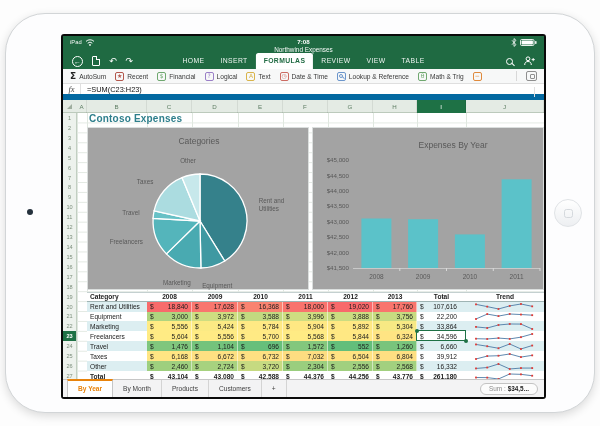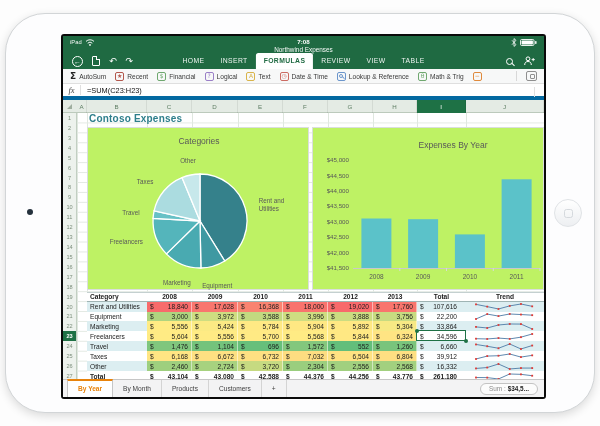--- a/index.html
+++ b/index.html
@@ -38,39 +38,39 @@
     display:flex;align-items:center;padding:0 7px;gap:9px;font-size:6.6px;color:#3a3a3a}
   .tb-item{display:flex;align-items:center;gap:3px;white-space:nowrap}
   .sigma{font-size:9px;font-weight:bold;color:#222;line-height:1;font-family:"DejaVu Sans",sans-serif}
   .icon-box{width:9px;height:9px;border-radius:2px;border:1px solid;display:flex;align-items:center;justify-content:center;font-size:6px;line-height:1;font-family:"DejaVu Sans",sans-serif}
   .mini-mag{position:relative;width:4px;height:4px;border:1px solid var(--mc);border-radius:50%}
   .mini-mag::after{content:"";position:absolute;width:2.5px;height:1px;background:var(--mc);transform:rotate(45deg);right:-2px;bottom:-1px}
   .tb-sep{width:1px;height:10px;background:#d8d8d8}
   .keypad-icon{position:relative;width:11px;height:10px;border:1.1px solid #8f8f8f;border-radius:2px}
   .keypad-icon::after{content:"";position:absolute;right:1px;bottom:1px;width:3.5px;height:3.5px;border:1px solid #8f8f8f;border-radius:1px}
   
-  .formula-bar{position:absolute;top:48px;left:0;right:0;height:16px;background:#fff;border-bottom:4px solid #0369a1;display:flex;align-items:center}
+  .formula-bar{position:absolute;top:48px;left:0;right:0;height:16px;background:#fff;border-bottom:6px solid #0369a1;display:flex;align-items:center}
   .fx{width:17px;text-align:center;font-family:"Liberation Serif",serif;font-style:italic;font-size:8.5px;color:#444}
   .fb-sep{width:1px;height:10px;background:#e0e0e0}
   .formula-text{font-size:7.4px;color:#111;padding-left:6px}
   .fb-right-sep{position:absolute;right:9px;top:3px;width:1px;height:10px;background:#e0e0e0}
   
   .col-headers{position:absolute;top:64px;left:0;right:0;height:13px;background:#E4EBE4;border-bottom:1px solid #bccabc}
   .col-cell{position:absolute;top:0;height:13px;display:flex;align-items:center;justify-content:center;
     font-size:6.2px;color:#5E7E64;border-right:1px solid rgba(0,0,0,.07)}
   .col-cell.selected{background:#1E7145;color:#fff}
   .corner-tri{position:absolute;left:4px;bottom:3px;width:0;height:0;border-bottom:5px solid #9fae9f;border-left:5px solid transparent}
   
   .grid{position:absolute;top:77px;left:0;right:0;height:266px;background:#fff;overflow:hidden}
   .gridlines{position:absolute;left:0;top:0}
   .row-num{position:absolute;left:0;width:14px;background:#EDF2ED;border-right:1px solid #c2cfc2;
     display:flex;align-items:center;justify-content:center;font-size:5.6px;color:#7C8F7C}
   .row-num.selected{background:#1E7145;color:#fff;font-weight:bold}
   .sheet-title{position:absolute;left:26px;top:0;height:12px;line-height:12px;font-size:10px;font-weight:700;letter-spacing:.2px;color:#2E7F8C;white-space:nowrap}
-  .chart-card{position:absolute;background:#bef264;border:1px solid #dadedd}
+  .chart-card{position:absolute;background:#a3a3a3;border:1px solid #dadedd}
   
   .tcell{position:absolute;display:flex;align-items:center;font-size:6.6px;color:#1c1c1c;overflow:hidden;white-space:nowrap}
   .tcell.hdr{font-weight:bold;background:#fff}
   .tcell.center{justify-content:center}
   .money{justify-content:space-between;padding:0 3px}
   .money .num{text-align:right}
   .selection-box{position:absolute;border:1.5px solid #1E7145;z-index:5}
   .sel-handle{position:absolute;width:4px;height:4px;border-radius:50%;background:#1E7145}
   
   .sheet-tabbar{position:absolute;top:343px;left:0;right:0;height:18px;background:#f3f3f4;border-top:1px solid #c6c6c6;

